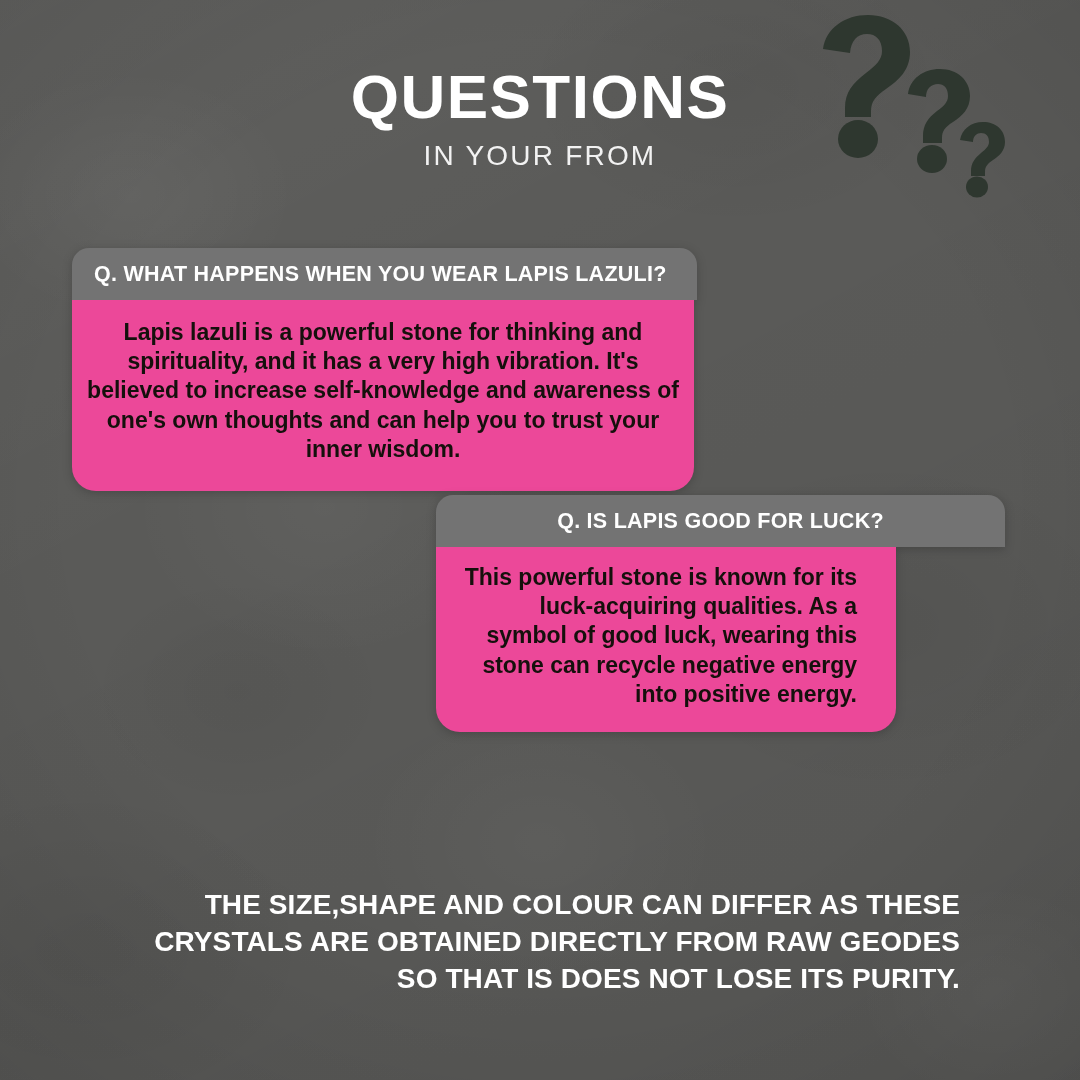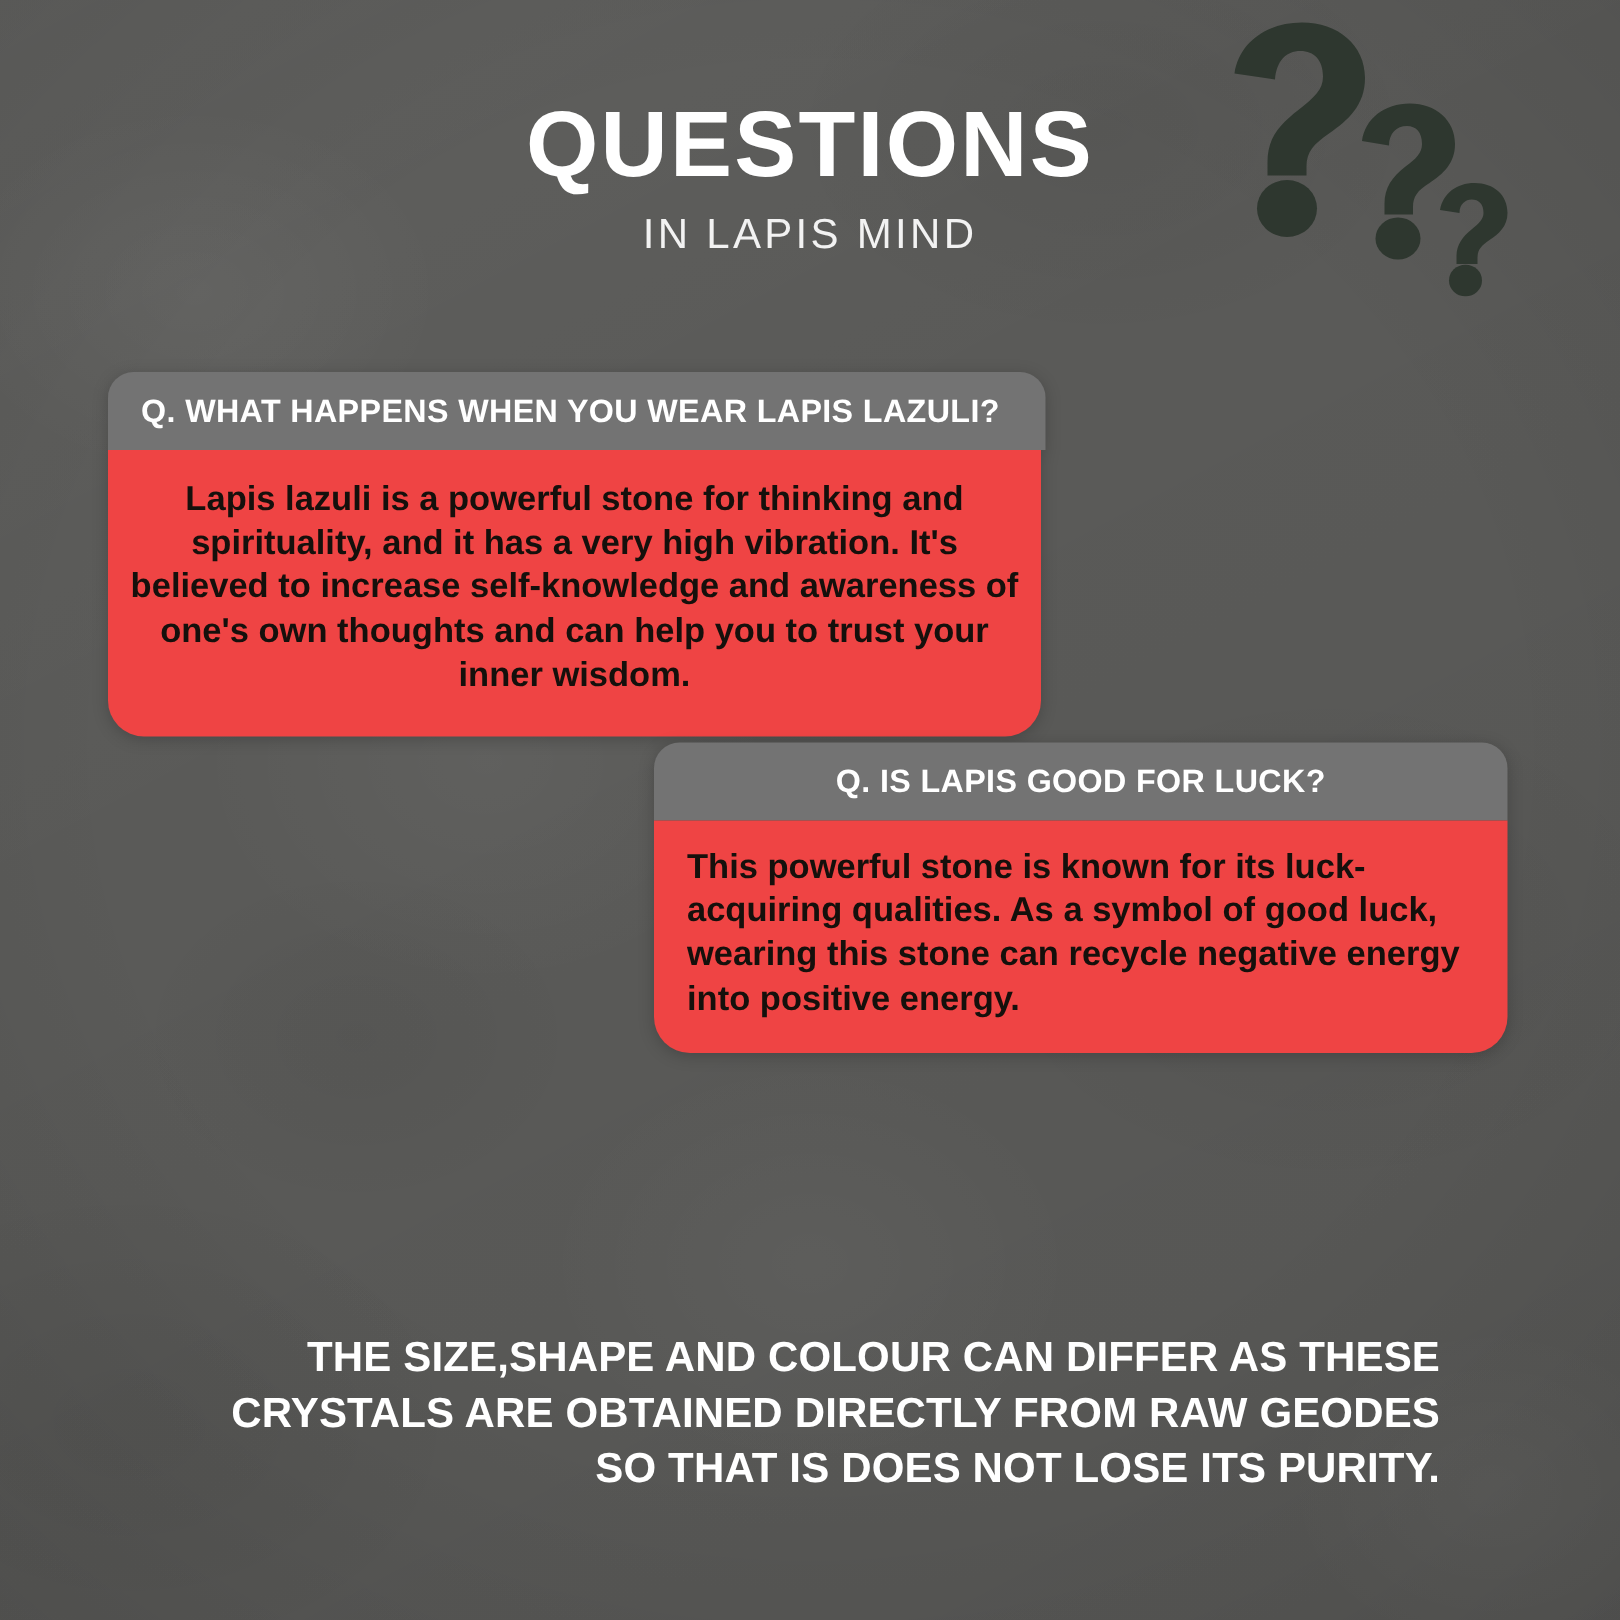--- a/index.html
+++ b/index.html
@@ -95,21 +95,21 @@
     border-radius: 17px 17px 0 0;
     color: #ffffff;
     font-size: 21.5px;
     font-weight: 700;
     letter-spacing: 0.25px;
     line-height: 1.0;
     padding: 16px 22px 14px 22px;
     box-sizing: border-box;
   }
   .faq-answer {
-    background: #ef4444;
+    background: #ec4899;
     color: #15100c;
     font-size: 23px;
     font-weight: 600;
     line-height: 1.28;
     box-sizing: border-box;
     border-radius: 0 0 24px 24px;
   }
 
   
   .card-1 { top: 248px; left: 72px; width: 622px; }
@@ -119,24 +119,24 @@
     min-height: 144px;
     padding: 18px 14px 26px 14px;
     text-align: center;
     border-radius: 0 0 24px 24px;
   }
 
   
   .card-2 { top: 495px; left: 436px; width: 569px; border-radius: 19px; }
   .card-2 .faq-question { width: 569px; text-align: center; border-radius: 17px 17px 0 0; }
   .card-2 .faq-answer {
-    width: 569px;
+    width: 460px;
     min-height: 118px;
-    padding: 16px 22px 22px 22px;
-    text-align: left;
+    padding: 16px 39px 22px 22px;
+    text-align: right;
   }
 
   
   .card-3 { top: 702px; left: 100px; width: 562px; }
   .card-3 .faq-question { width: 562px; text-align: left; padding-left: 26px; }
   .card-3 .faq-answer {
     width: 562px;
     min-height: 104px;
     padding: 16px 18px 22px 18px;
     text-align: center;
@@ -213,21 +213,21 @@
                C186 139, 189 136, 189 132
                C189 126, 186 123, 181 123
                C177 123, 173 126, 173 132
                Z"></path>
       <ellipse cx="177" cy="177" rx="11" ry="10.5"></ellipse>
     </g>
   </svg>
 
   <div class="header">
     <h1 class="header-title">QUESTIONS</h1>
-    <p class="header-subtitle">IN LAPIS MIND</p>
+    <p class="header-subtitle">IN YOUR FROM</p>
   </div>
 
   <div class="faq-card card-1">
     <div class="faq-question">Q. WHAT HAPPENS WHEN YOU WEAR LAPIS LAZULI?</div>
     <div class="faq-answer">Lapis lazuli is a powerful stone for thinking and spirituality, and it has a very high vibration. It's believed to increase self-knowledge and awareness of one's own thoughts and can help you to trust your inner wisdom.</div>
   </div>
 
   <div class="faq-card card-2">
     <div class="faq-question">Q. IS LAPIS GOOD FOR LUCK?</div>
     <div class="faq-answer">This powerful stone is known for its luck-acquiring qualities. As a symbol of good luck, wearing this stone can recycle negative energy into positive energy.</div>

